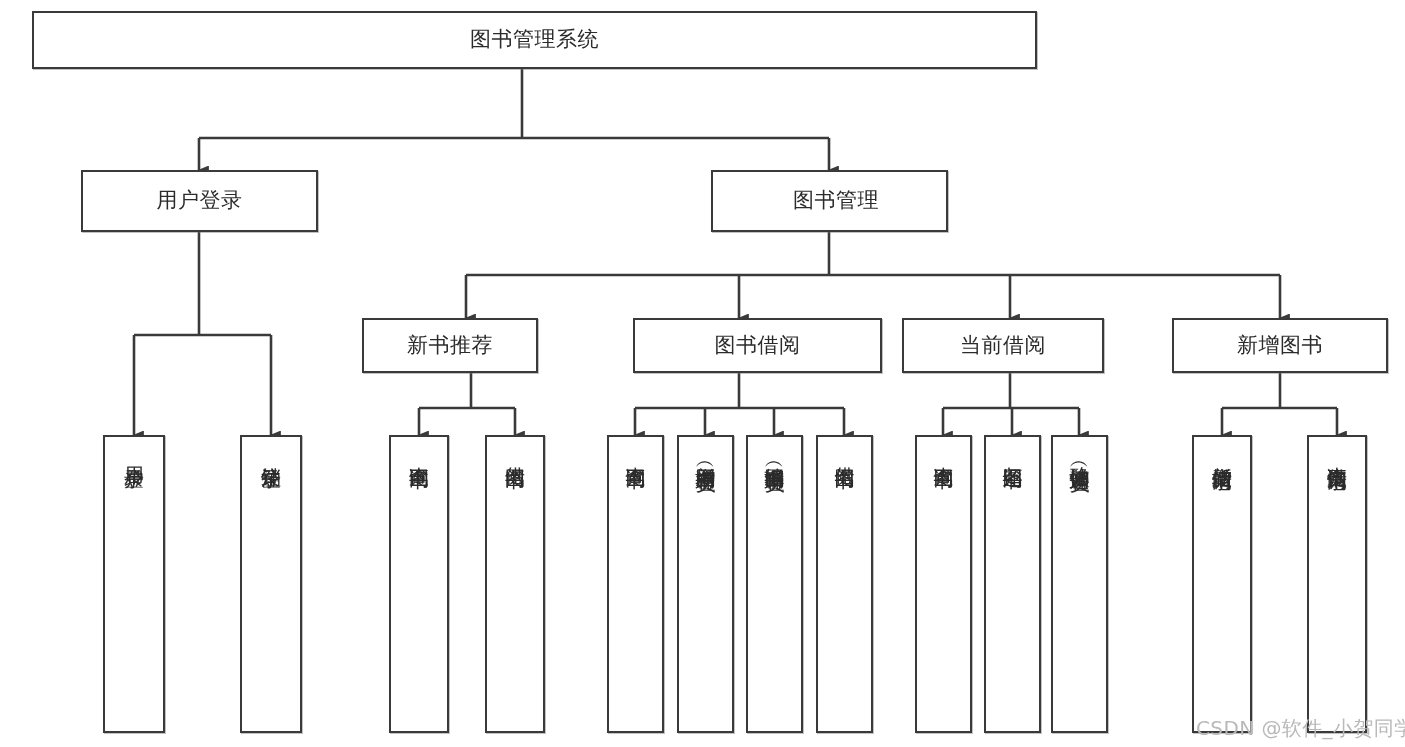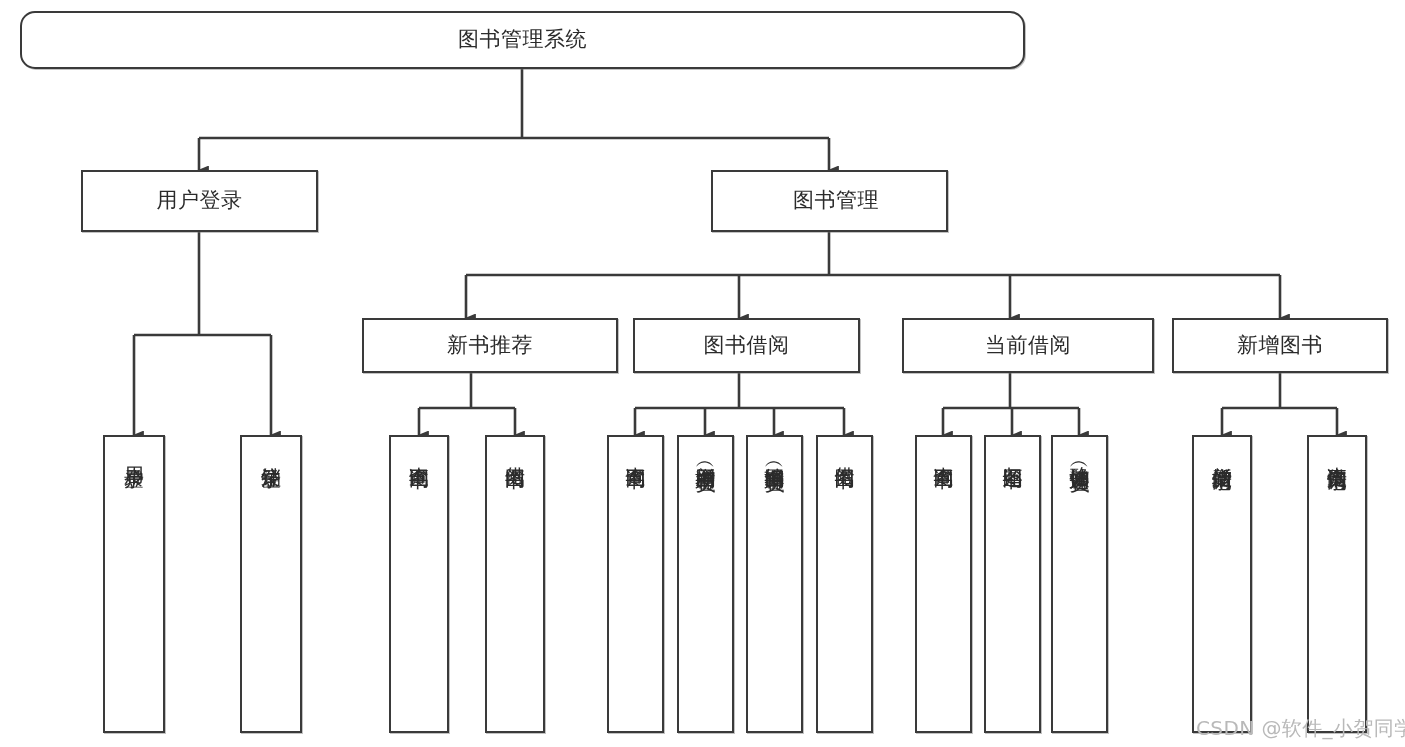--- a/index.html
+++ b/index.html
@@ -107,36 +107,36 @@
         <line x1="1012" y1="408" x2="1012" y2="435" marker-end="url(#arrow)"></line>
         <line x1="1079" y1="408" x2="1079" y2="435" marker-end="url(#arrow)"></line>
         <line x1="1280" y1="373" x2="1280" y2="408"></line>
         <line x1="1222" y1="408" x2="1337" y2="408"></line>
         <line x1="1222" y1="408" x2="1222" y2="435" marker-end="url(#arrow)"></line>
         <line x1="1337" y1="408" x2="1337" y2="435" marker-end="url(#arrow)"></line>
       </g>
   </svg>
 
   <div id="nodes-layer">
-      <div class="node" style="left: 20px; top: 11px; width: 1005px; height: 58px; border-radius: 15px;">
+      <div class="node" style="left: 32px; top: 11px; width: 1005px; height: 58px;">
         <span class="node-label">图书管理系统</span>
       </div>
       <div class="node" style="left: 81px; top: 170px; width: 237px; height: 62px;">
         <span class="node-label">用户登录</span>
       </div>
       <div class="node" style="left: 711px; top: 170px; width: 237px; height: 62px; padding-left: 13px;">
         <span class="node-label">图书管理</span>
       </div>
-      <div class="node" style="left: 362px; top: 318px; width: 256px; height: 55px;">
+      <div class="node" style="left: 362px; top: 318px; width: 176px; height: 55px;">
         <span class="node-label">新书推荐</span>
       </div>
-      <div class="node" style="left: 633px; top: 318px; width: 227px; height: 55px;">
+      <div class="node" style="left: 633px; top: 318px; width: 249px; height: 55px;">
         <span class="node-label">图书借阅</span>
       </div>
-      <div class="node" style="left: 902px; top: 318px; width: 252px; height: 55px;">
+      <div class="node" style="left: 902px; top: 318px; width: 202px; height: 55px;">
         <span class="node-label">当前借阅</span>
       </div>
       <div class="node" style="left: 1172px; top: 318px; width: 216px; height: 55px;">
         <span class="node-label">新增图书</span>
       </div>
       <div class="node vertical" style="left: 103px; top: 435px; width: 62px; height: 298px;">
         <span class="node-label">用户登录</span>
       </div>
       <div class="node vertical" style="left: 240px; top: 435px; width: 62px; height: 298px;">
         <span class="node-label">注销登录</span>

